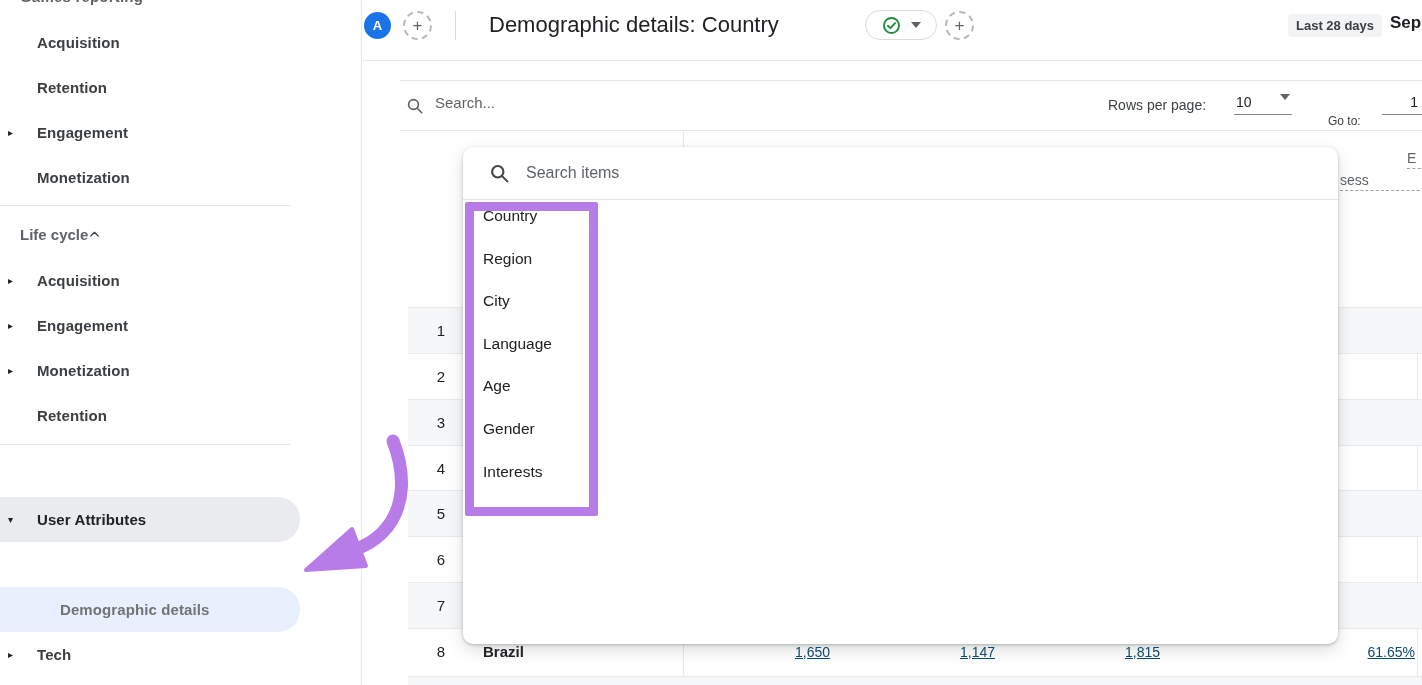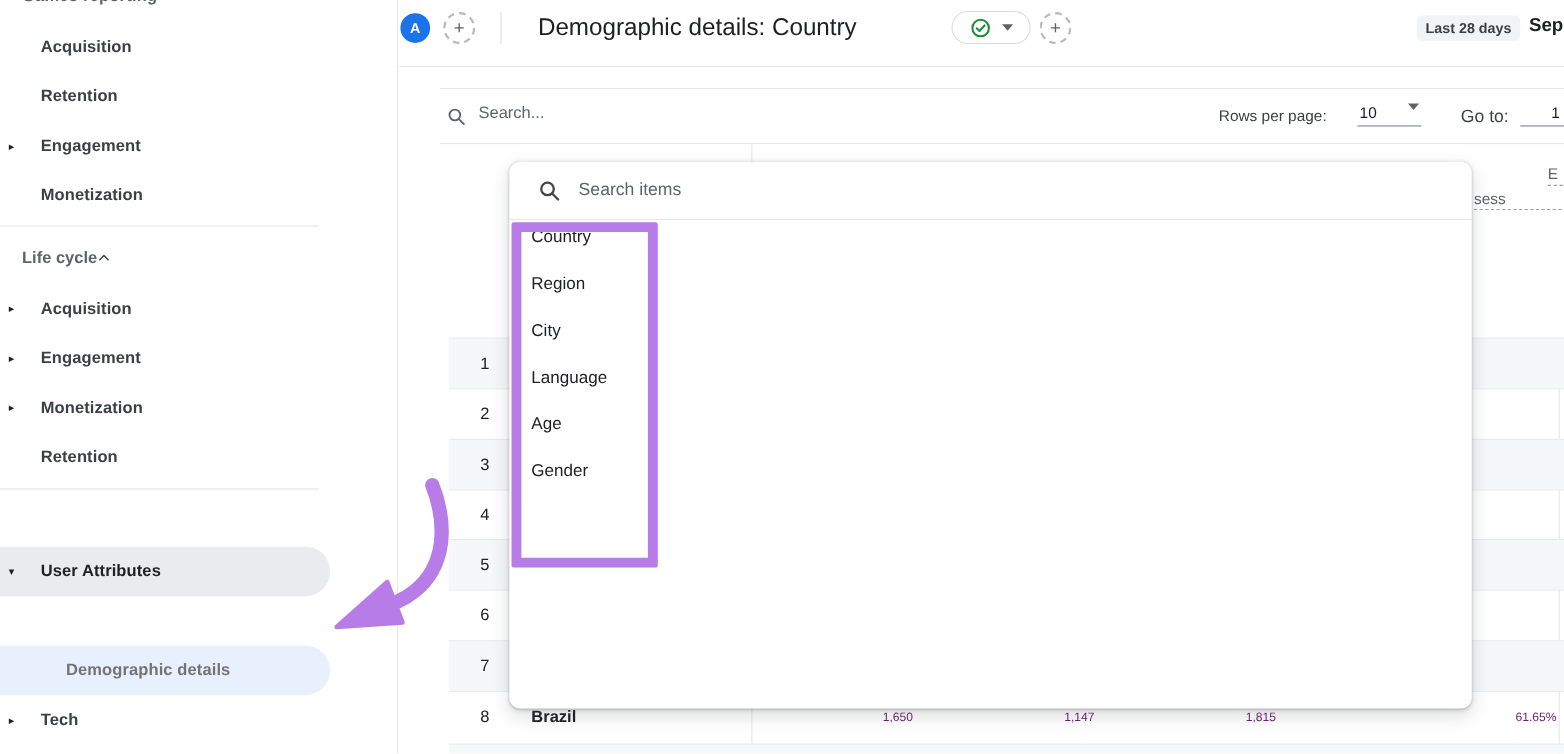--- a/index.html
+++ b/index.html
@@ -34,31 +34,31 @@
   .caret { width:0; height:0; border-left:5px solid transparent; border-right:5px solid transparent; border-top:6px solid #5f6368; }
   .date-chip { position:absolute; left:1288px; top:14px; background:#f1f3f4; border-radius:4px; padding:4px 8px; font-size:13px; font-weight:700; color:#3c4043; }
   .date-clip { position:absolute; left:1390px; top:13px; font-size:17px; font-weight:700; color:#202124; width:60px; }
   
   .search-row-top { position:absolute; left:400px; top:80px; width:1022px; height:1px; background:#e6e8ea; }
   .search-row-bot { position:absolute; left:400px; top:130px; width:1022px; height:1px; background:#e6e8ea; }
   .search-input { position:absolute; left:435px; top:94px; width:300px; border:none; outline:none; font-size:15px; color:#5f6368; background:transparent; font-family:inherit; }
   .search-input::placeholder { color:#5f6368; opacity:1; }
   .rpp-label { position:absolute; left:1108px; top:97px; font-size:14px; color:#3c4043; }
   .rpp-value { position:absolute; left:1234px; top:92px; width:58px; border-bottom:1px solid #80868b; display:flex; justify-content:space-between; padding:2px 2px 4px 2px; font-size:14px; color:#202124; cursor:pointer; }
-  .goto-label { position:absolute; left:1328px; top:98px; font-size:16px; color:#3c4043; }
+  .goto-label { position:absolute; left:1328px; top:114px; font-size:12px; color:#3c4043; }
   .goto-value { position:absolute; left:1382px; top:92px; width:40px; border-bottom:1px solid #80868b; text-align:right; padding:2px 4px 4px 0; font-size:14px; color:#202124; }
   
   .col-divider { position:absolute; left:683px; top:131px; width:1px; height:545px; background:#e6e8ea; }
   .right-divider { position:absolute; left:1417px; top:307px; width:1px; height:378px; background:#e6e8ea; }
   .col-head { position:absolute; font-size:14px; color:#5f6368; border-bottom:1px dashed #9aa0a6; padding-bottom:2px; }
   .trow { position:absolute; left:408px; width:1014px; height:46px; border-top:1px solid #e9eaec; }
   .trow.alt { background:#f6f7f9; }
   .rownum { position:absolute; left:0; top:0; width:37px; height:100%; display:flex; align-items:center; justify-content:flex-end; font-size:15px; color:#202124; }
   .dim-cell { position:absolute; left:75px; top:0; height:100%; display:flex; align-items:center; font-size:15px; font-weight:700; color:#202124; }
-  .val { position:absolute; top:0; height:100%; display:flex; align-items:center; font-size:11px; color:#701a75; }
+  .val { position:absolute; top:0; height:100%; display:flex; align-items:center; font-size:14px; color:#0c4a6e;text-decoration:underline; }
   .partial-row { position:absolute; left:408px; top:676px; width:1014px; height:9px; background:#f6f7f9; border-top:1px solid #e9eaec; }
   
   .panel { position:absolute; left:463px; top:147px; width:875px; height:497px; background:#fff; border-radius:10px; box-shadow:0 1px 3px rgba(60,64,67,.30), 0 6px 16px rgba(60,64,67,.18); z-index:20; }
   .panel-search { position:absolute; left:0; top:0; width:100%; height:53px; border-bottom:1px solid #e3e5e8; display:flex; align-items:center; }
   .panel-search input { border:none; outline:none; font-size:16px; color:#444746; background:transparent; width:600px; font-family:inherit; }
   .panel-search input::placeholder { color:#5f6368; opacity:1; }
   .opt-list { position:absolute; left:0; top:60px; width:300px; }
   .opt { height:42.6px; display:flex; align-items:flex-start; padding-left:20px; font-size:15.5px; color:#202124; cursor:pointer; }
   
   .hl-rect { position:absolute; left:465px; top:202px; width:133px; height:314px; border:9px solid #b87ce8; border-radius:2px; z-index:40; pointer-events:none; }
@@ -215,20 +215,23 @@
       </div>
     <div class="opt">
         <span>Language</span>
       </div>
     <div class="opt">
         <span>Age</span>
       </div>
     <div class="opt">
         <span>Gender</span>
       </div>
+    <div class="opt">
+        <span>Interests</span>
+      </div>
   </div>
 </div>
 
 <div class="hl-rect"></div>
 <svg class="arrow-svg" width="145" height="165" viewBox="0 0 145 165">
   <path d="M 113 16 C 124 44 128 82 102 108 C 94 116 85 121 74 125" fill="none" stroke="#b87ce8" stroke-width="13" stroke-linecap="round"></path>
   <polygon points="26,145 72,104 86,141" fill="#b87ce8" stroke="#b87ce8" stroke-width="4" stroke-linejoin="round"></polygon>
 </svg>
 
 </body></html>

